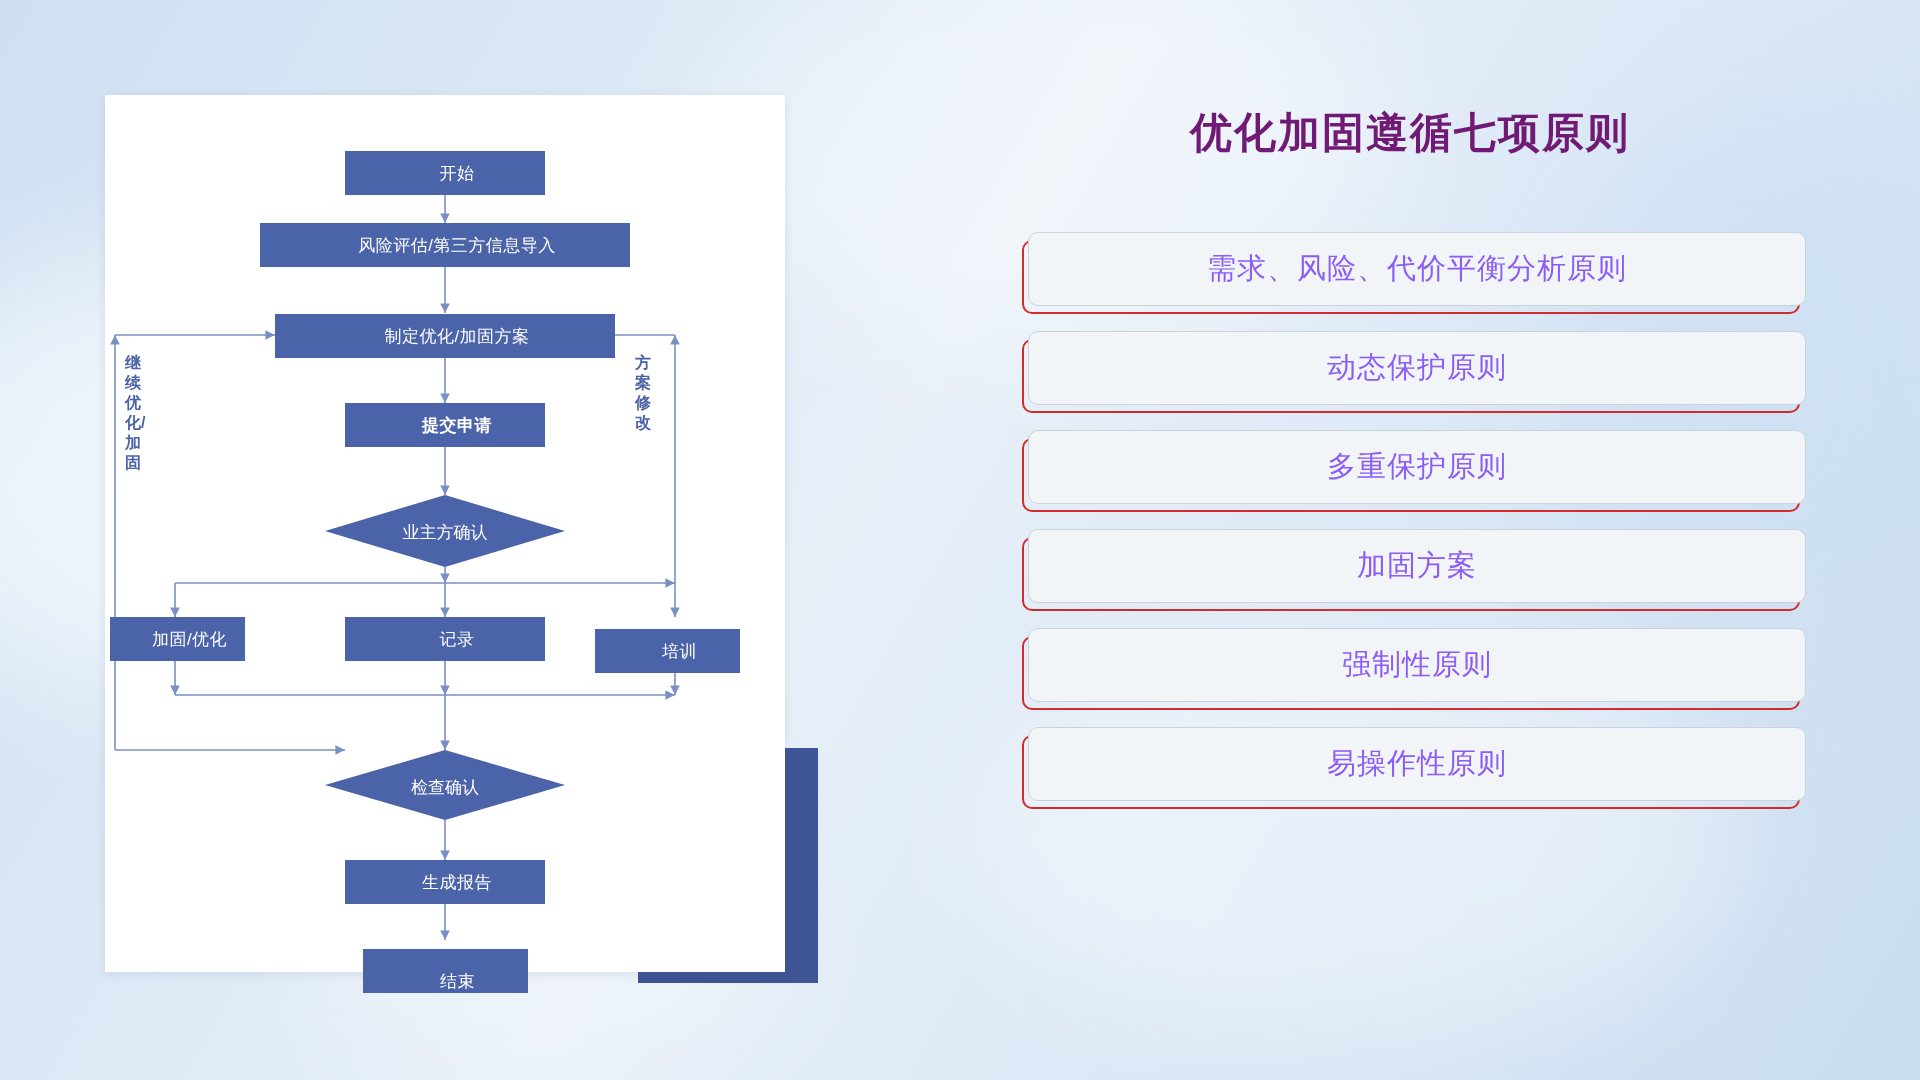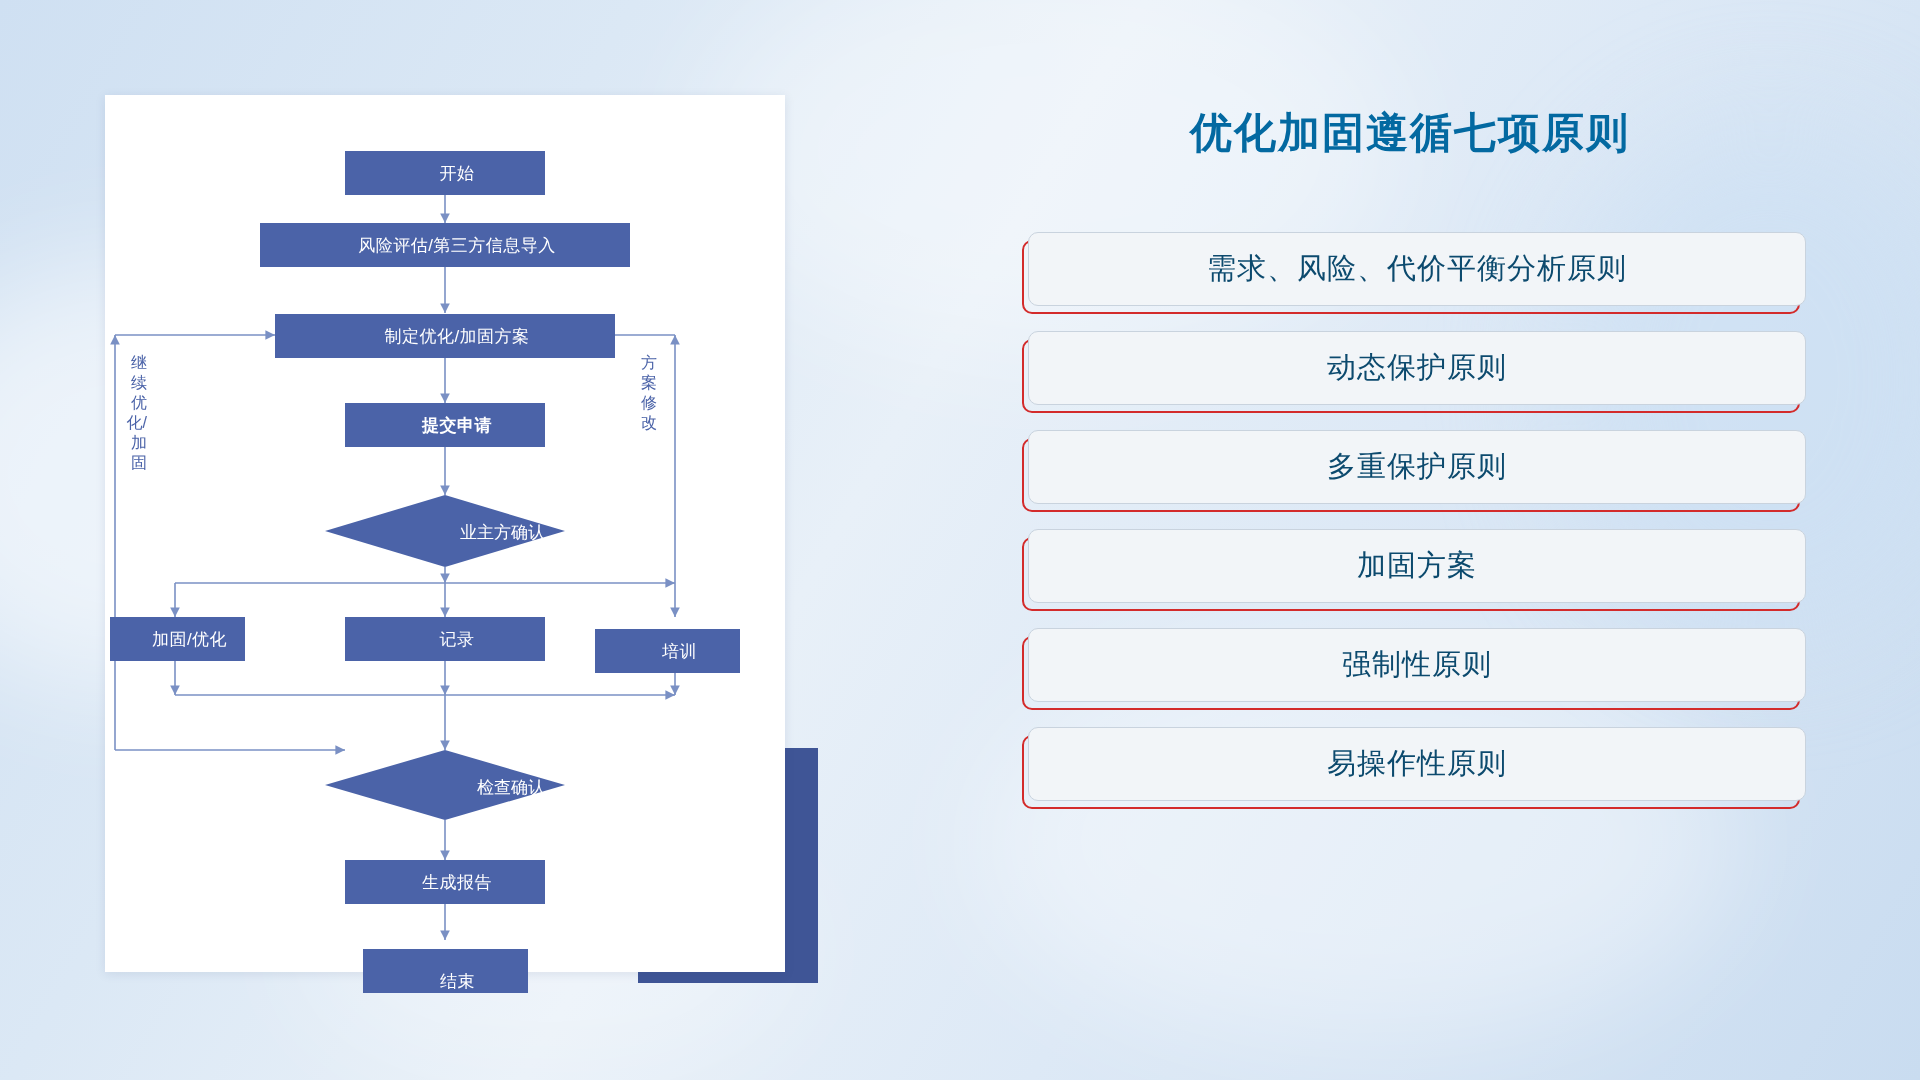--- a/index.html
+++ b/index.html
@@ -58,39 +58,40 @@
     letter-spacing: 0.5px;
     box-sizing: border-box;
     padding-left: 24px;
   }
   .side-label {
     position: absolute;
     color: #4b63a8;
     font-size: 16px;
     line-height: 20px;
     width: 22px;
-    text-align: right;
+    text-align: left;
     word-break: break-all;
+    font-weight: bold;
   }
   .diamond-label {
     position: absolute;
     color: #ffffff;
     font-size: 17px;
-    text-align: right;
+    text-align: center;
     width: 200px;
   }
 
   
   .right-title {
     position: absolute;
     left: 1030px;
     top: 105px;
     width: 760px;
     text-align: center;
-    color: #0369a1;
+    color: #701a75;
     font-size: 42px;
     font-weight: bold;
     letter-spacing: 2px;
   }
   .principle-list {
     position: absolute;
     left: 1022px;
     top: 232px;
     width: 790px;
   }
@@ -114,21 +115,21 @@
     top: 0;
     width: 778px;
     height: 74px;
     background: #f2f5f8;
     border: 1px solid #c9d3de;
     border-radius: 10px;
     box-sizing: border-box;
     display: flex;
     align-items: center;
     justify-content: center;
-    color: #0c4a6e;
+    color: #8b5cf6;
     font-size: 29px;
     letter-spacing: 1px;
   }
 </style>
 </head>
 <body>
 
 <div class="bg-blob blob-a"></div>
 <div class="bg-blob blob-b"></div>
 <div class="bg-blob blob-c"></div>

